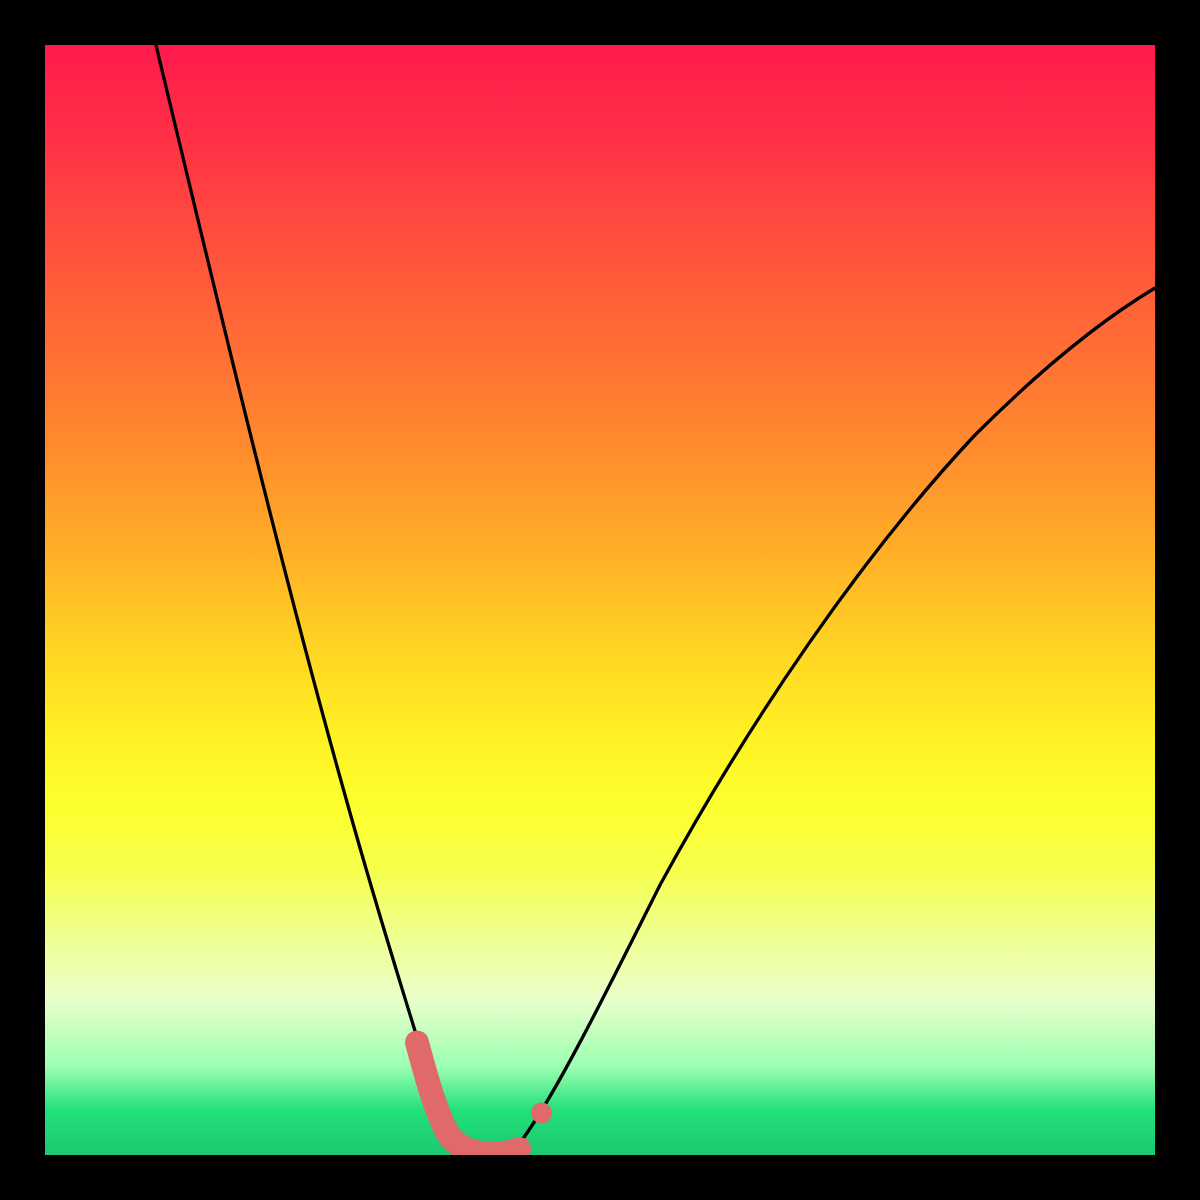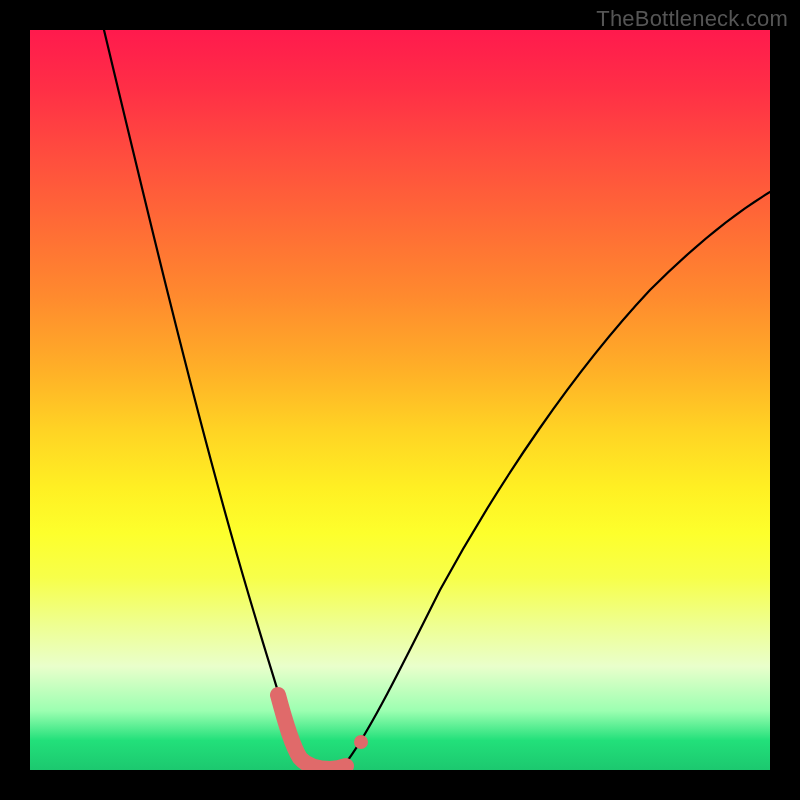--- a/index.html
+++ b/index.html
@@ -102,14 +102,13 @@
                  C 256 695, 262 715, 270 728
                  C 278 737, 288 739, 300 739
                  C 306 739, 311 738, 316 736"></path>
       </g>
 
       <circle class="marker-dot" cx="331" cy="712" r="7"></circle>
     </svg>
 
   </div>
 
-  <div class="watermark">TheBottleneck.com</div>
 </div>
 
 </body></html>

